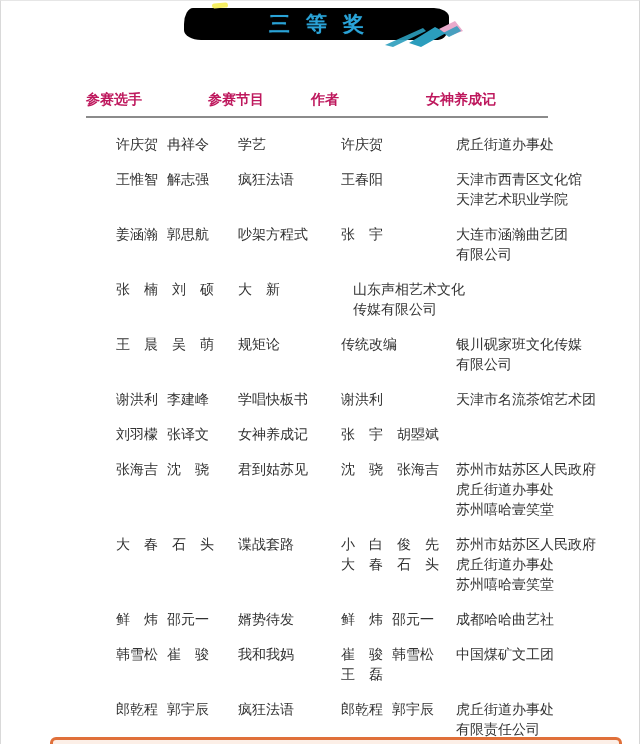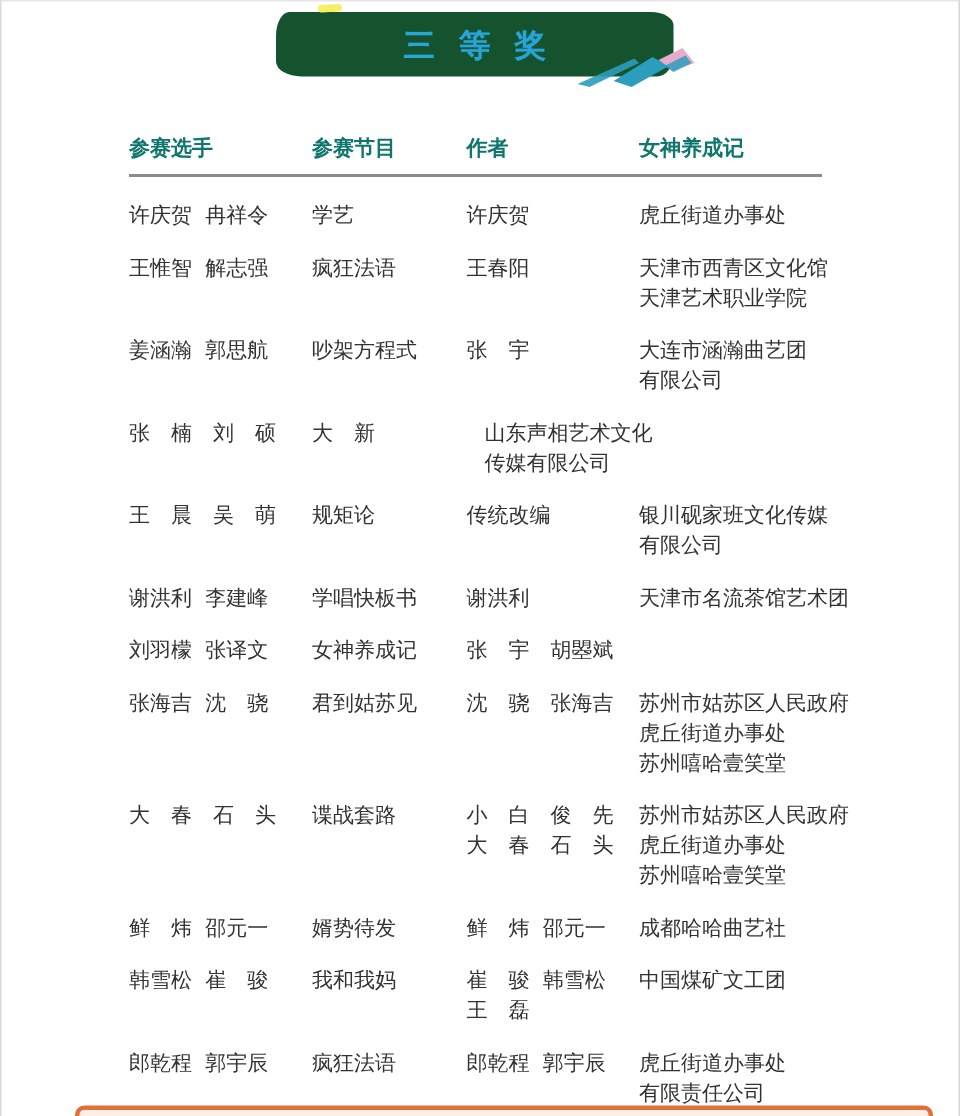--- a/index.html
+++ b/index.html
@@ -14,22 +14,22 @@
     position: absolute; inset: 0;
     background: #ffffff;
     border-left: 1px solid #d9d9d9;
     border-right: 1px solid #d6d6d6;
     border-top: 1px solid #e6e6e6;
   }
   
   .banner {
     position: absolute;
     left: 183px; top: 7px;
-    width: 265px; height: 43px;
-    background: #14532d;
+    width: 265px; height: 32px;
+    background: #000000;
     border-radius: 9px 15px 11px 17px / 16px 9px 15px 10px;
     display: flex; align-items: center; justify-content: center;
   }
   .banner::before { 
     content: "";
     position: absolute; left: 28px; top: -5px;
     width: 16px; height: 5px;
     background: #f6ef62; border-radius: 3px;
     transform: rotate(-4deg);
   }
@@ -54,24 +54,24 @@
   }
   .thead {
     display: flex;
     width: 462px;
     padding-bottom: 7px;
     border-bottom: 2px solid #8b8b8b;
   }
   .th {
     font-size: 14px;
     font-weight: bold;
-    color: #0f766e;
+    color: #be185d;
     line-height: 20px;
   }
-  .tbody { margin-top: 16px; }
+  .tbody { margin-top: 16px; margin-left: 30px; }
   .row {
     display: flex;
     margin-bottom: 15px;
     align-items: flex-start;
   }
   .col { flex: none; }
   .c1 { width: 122px; }
   .c2 { width: 103px; }
   .c3 { width: 115px; }
   .c4 { width: 160px; }

